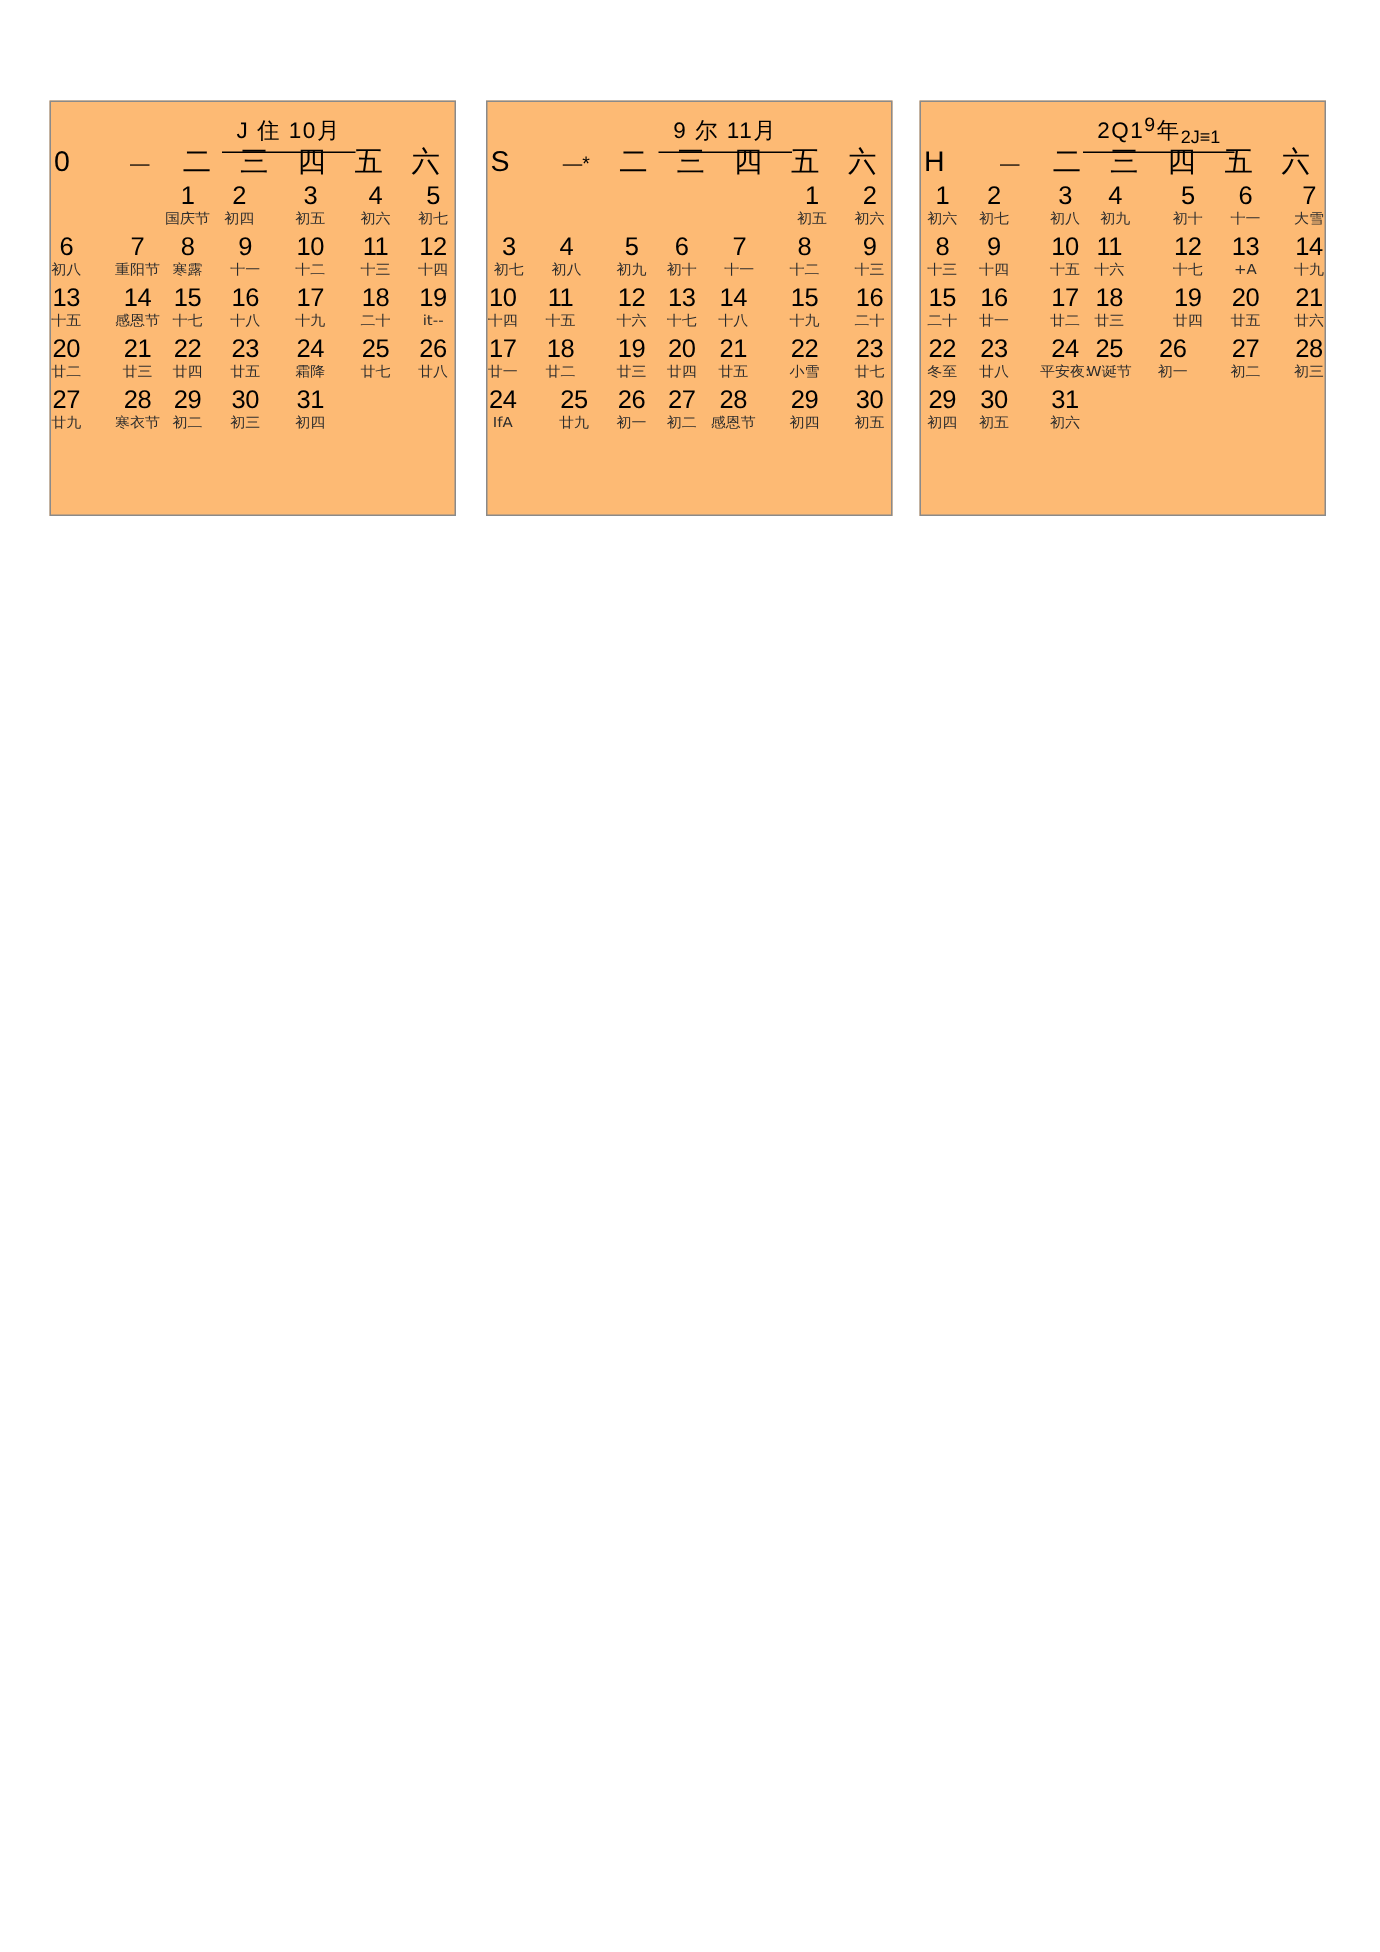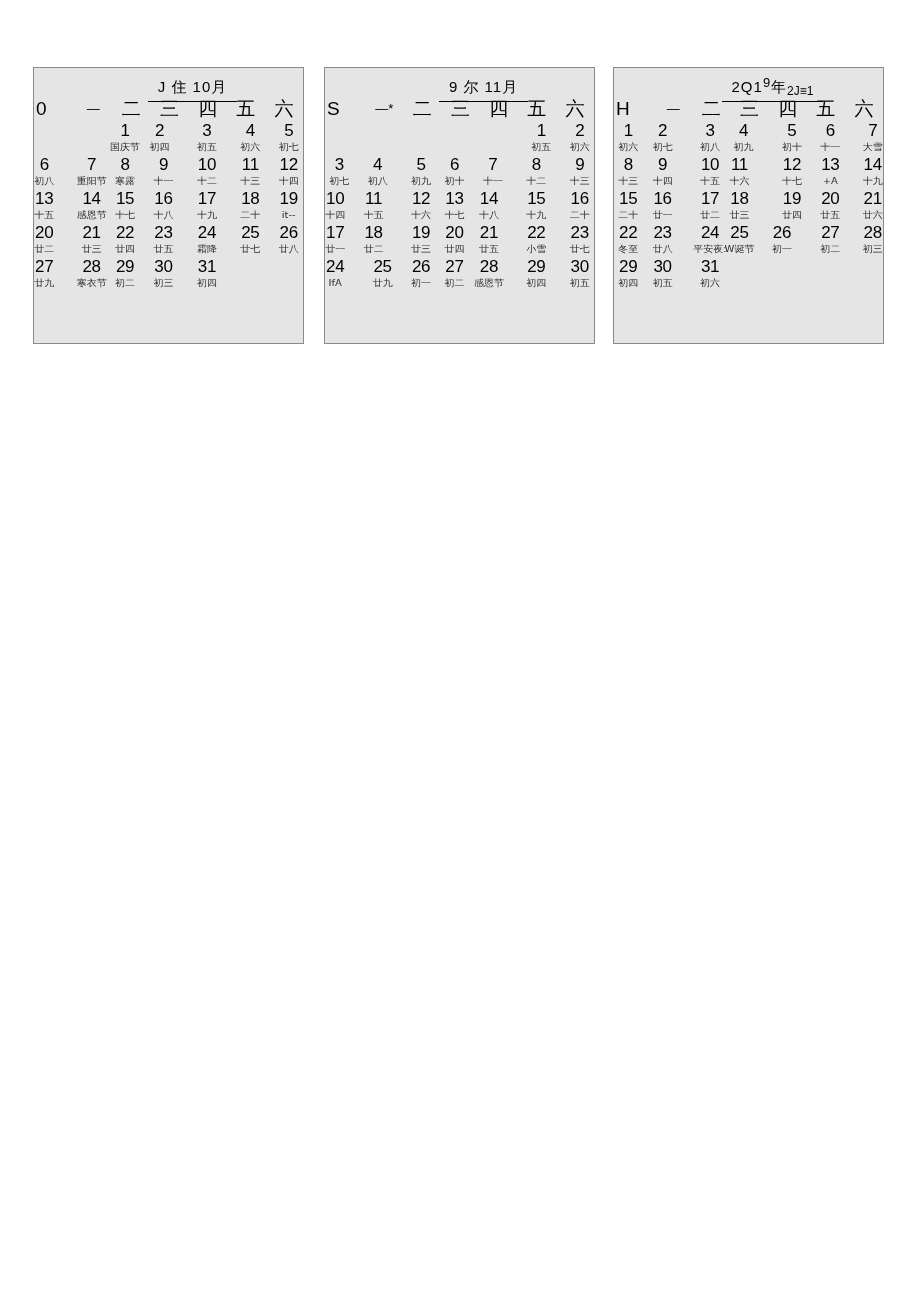--- a/index.html
+++ b/index.html
@@ -24,21 +24,21 @@
     height: 280px;
   }
 
   .month-box {
     position: absolute;
     top: 0;
     width: 271px;
     height: 277px;
     border: 1px solid #8a8a8a;
     box-sizing: border-box;
-    background: #e5e5e5;
+    background: #fdba74;
   }
   .month-box.m1 { left: 33px; }
   .month-box.m2 { left: 324px; padding-left: 37px; }
   .month-box.m3 { left: 613px; padding-left: 26px; }
 
   .month-title-wrap {
     position: absolute;
     top: 6px;
     left: 0;
     width: 100%;

